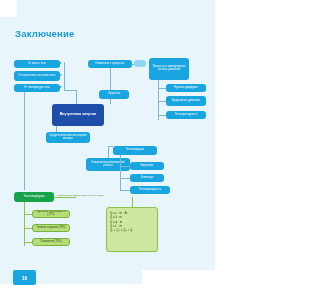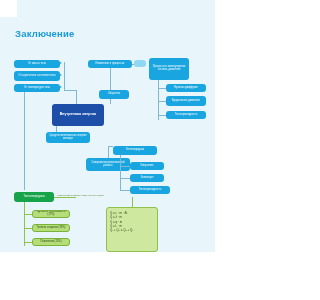--- a/index.html
+++ b/index.html
@@ -9,21 +9,21 @@
   }
   body {
     width: 215px;
     height: 300px;
     overflow: hidden;
     font-family: "Liberation Sans", sans-serif;
   }
   #slide {
     position: relative;
     width: 215px;
-    height: 252px;
+    height: 300px;
     background: #ffffff;
     overflow: hidden;
   }
   
   .page-bg {
     position: absolute;
     left: 0;
     top: 16px;
     width: 215px;
     height: 268px;

